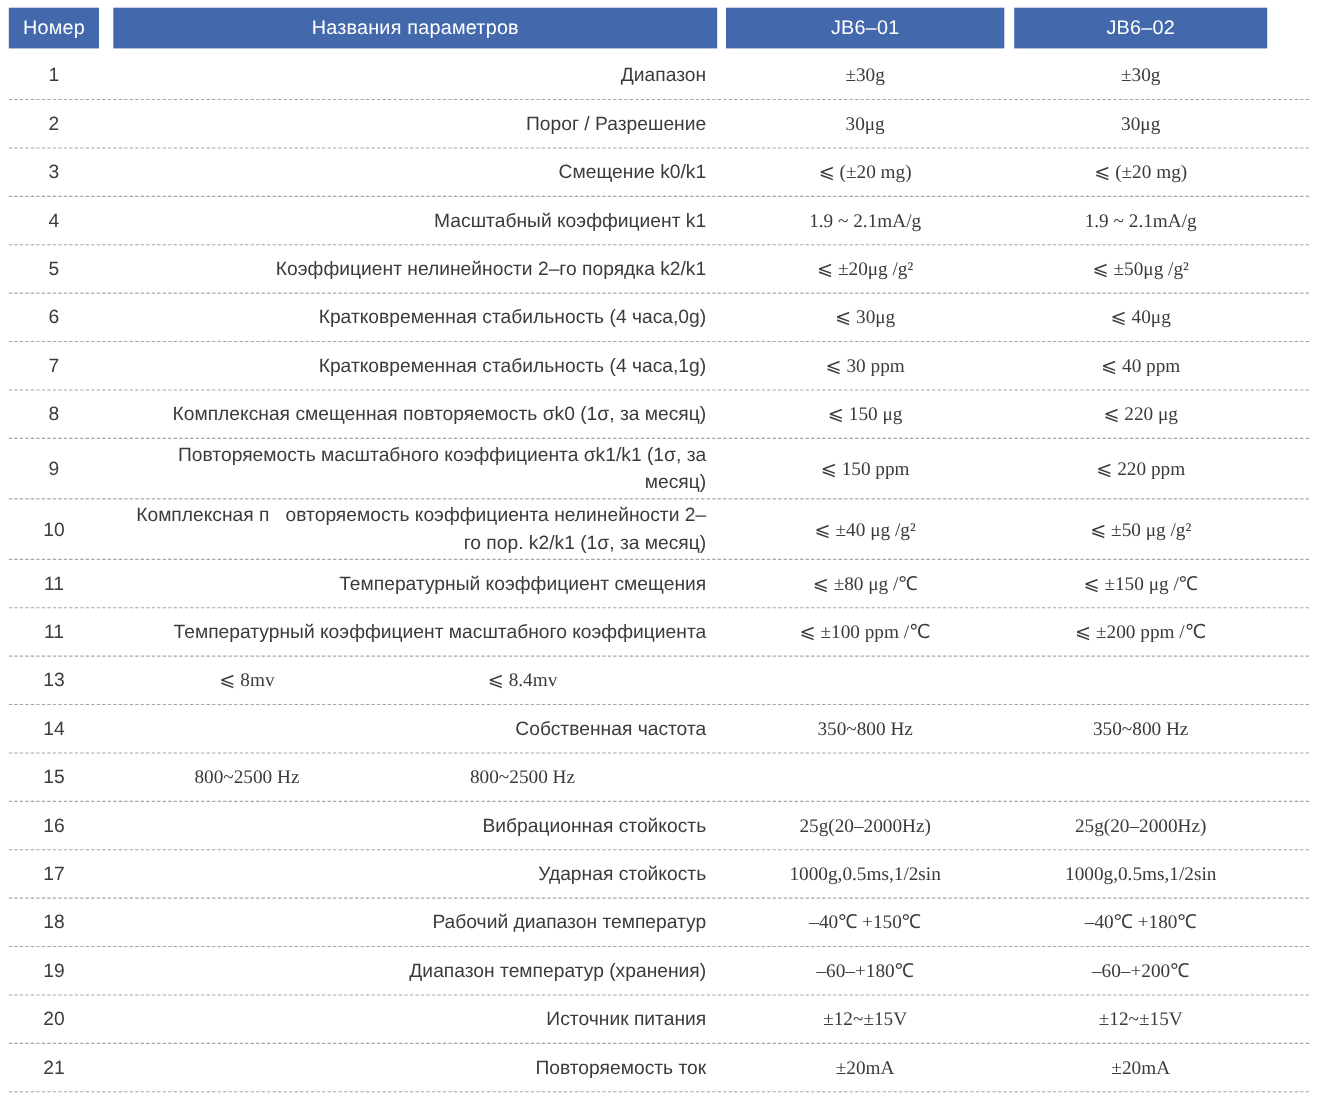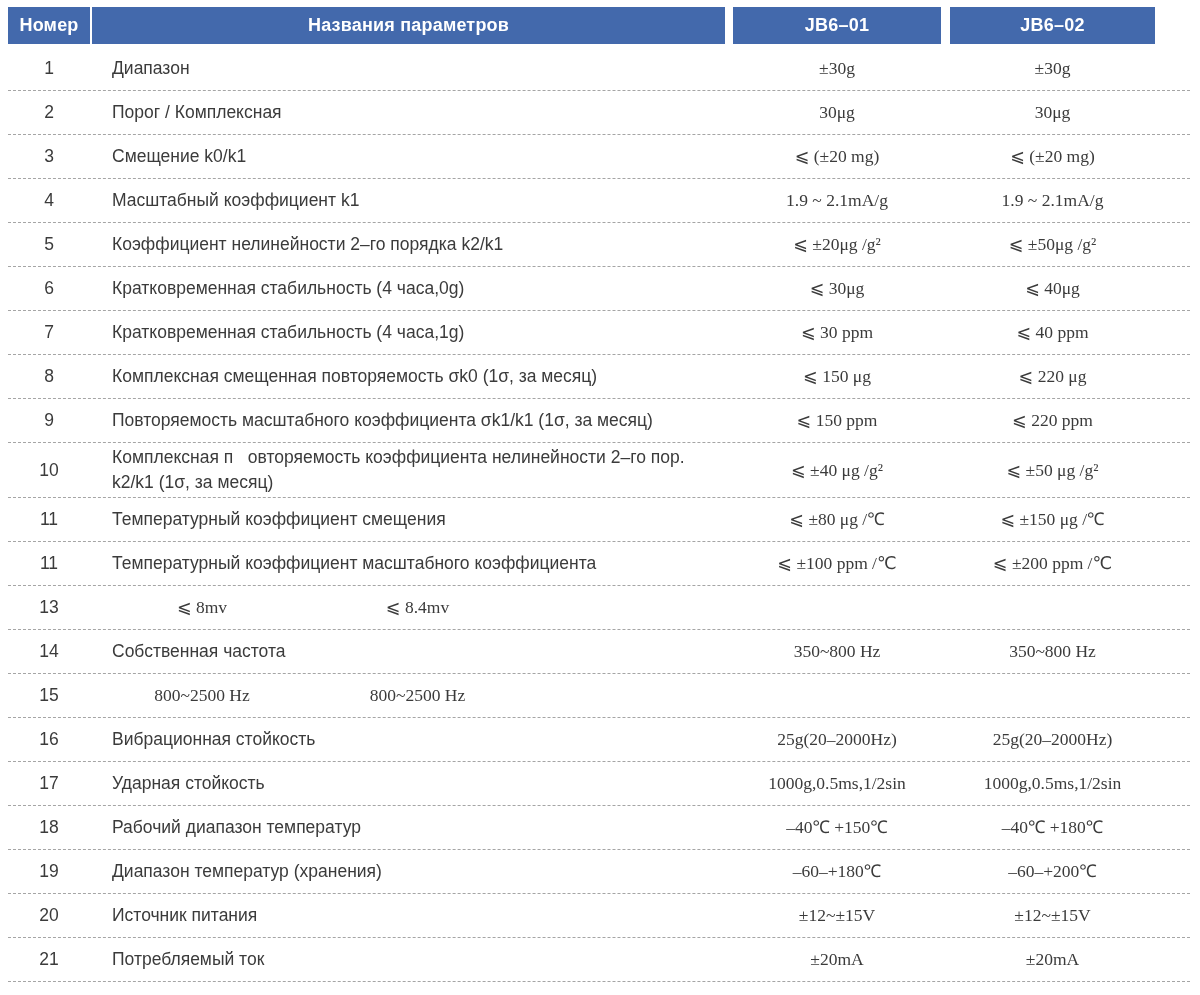--- a/index.html
+++ b/index.html
@@ -9,45 +9,45 @@
     --dash:#a5a5a5;
   }
   html,body{margin:0;padding:0;background:#fff;}
   body{
     width:1200px;height:995px;
     font-family:"Liberation Sans","DejaVu Sans",sans-serif;
     color:var(--body-text);
     -webkit-font-smoothing:antialiased;
   }
   .spec-table{padding:7px 10px 0 8px;}
-  .header-row{display:flex;font-weight:bold;}
+  .header-row{display:flex;}
   .hcell{
     background:var(--header-bg);
     color:var(--header-text);
     height:37px;
     display:flex;align-items:center;justify-content:center;
     font-size:18px;
     letter-spacing:.2px;
   }
   .c-num{width:82px;flex:none;}
-  .c-param{width:633px;flex:none;margin-left:2px;}
-  .c-v1{width:208px;flex:none;margin-left:8px;}
-  .c-v2{width:205px;flex:none;margin-left:9px;}
+  .c-param{width:549px;flex:none;margin-left:13px;}
+  .c-v1{width:253px;flex:none;margin-left:8px;}
+  .c-v2{width:230px;flex:none;margin-left:9px;}
 
   .rows{padding-top:3px;}
   .body-row{
     display:flex;align-items:center;
     min-height:39px;
     border-bottom:1px dashed var(--dash);
     font-size:17.5px;
     padding:2px 0;
   }
   .body-row .c-num{text-align:center;}
   .body-row .c-param{
-    text-align:left;
+    text-align:right;
     padding-left:20px;padding-right:10px;
     box-sizing:border-box;
     white-space:pre-wrap;
     line-height:25px;
   }
   .body-row .c-v1,.body-row .c-v2{text-align:center;line-height:25px;font-family:Liberation Serif, serif;}
 </style>
 </head>
 <body>
 
@@ -61,21 +61,21 @@
   <div class="rows" id="rows">
   <div class="body-row">
     <div class="c-num">1</div>
     <div class="c-param">Диапазон</div>
     <div class="c-v1">±30g</div>
     <div class="c-v2">±30g</div>
   </div>
 
   <div class="body-row">
     <div class="c-num">2</div>
-    <div class="c-param">Порог / Комплексная</div>
+    <div class="c-param">Порог / Разрешение</div>
     <div class="c-v1">30μg</div>
     <div class="c-v2">30μg</div>
   </div>
 
   <div class="body-row">
     <div class="c-num">3</div>
     <div class="c-param">Смещение k0/k1</div>
     <div class="c-v1">⩽ (±20 mg)</div>
     <div class="c-v2">⩽ (±20 mg)</div>
   </div>
@@ -192,21 +192,21 @@
 
   <div class="body-row">
     <div class="c-num">20</div>
     <div class="c-param">Источник питания</div>
     <div class="c-v1">±12~±15V</div>
     <div class="c-v2">±12~±15V</div>
   </div>
 
   <div class="body-row">
     <div class="c-num">21</div>
-    <div class="c-param">Потребляемый ток</div>
+    <div class="c-param">Повторяемость ток</div>
     <div class="c-v1">±20mA</div>
     <div class="c-v2">±20mA</div>
   </div>
 
   <div class="body-row">
     <div class="c-num">22</div>
     <div class="c-param">Размеры</div>
     <div class="c-v1">Φ18.2X16mm</div>
     <div class="c-v2">Φ18.2X16mm</div>
   </div>

